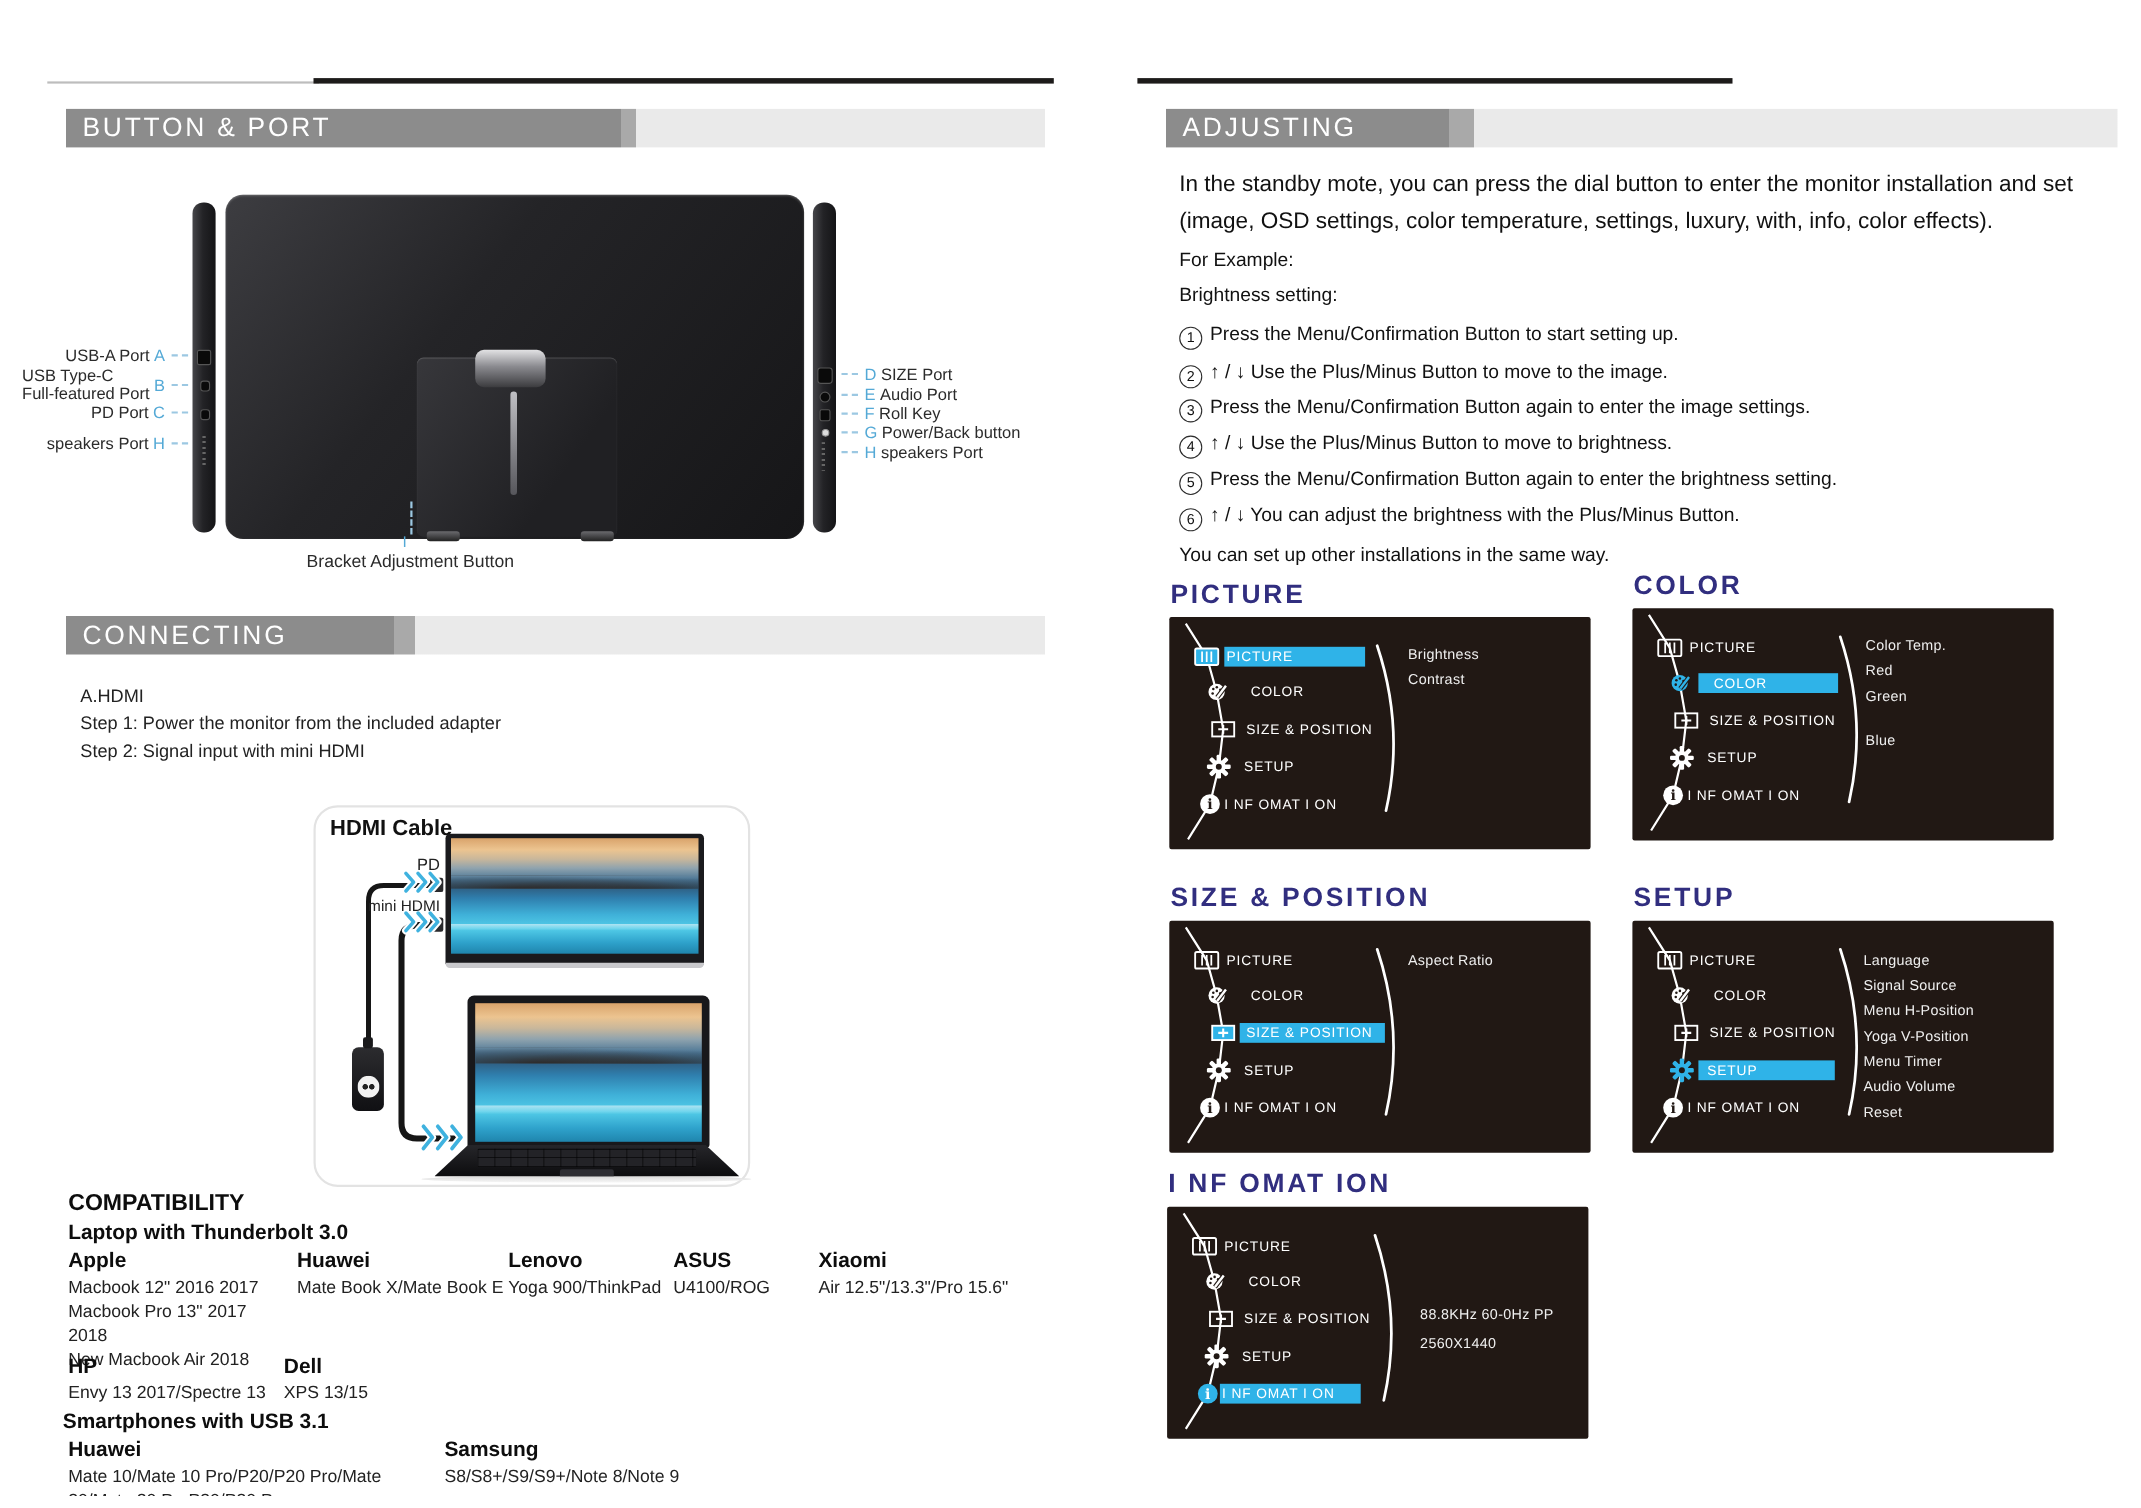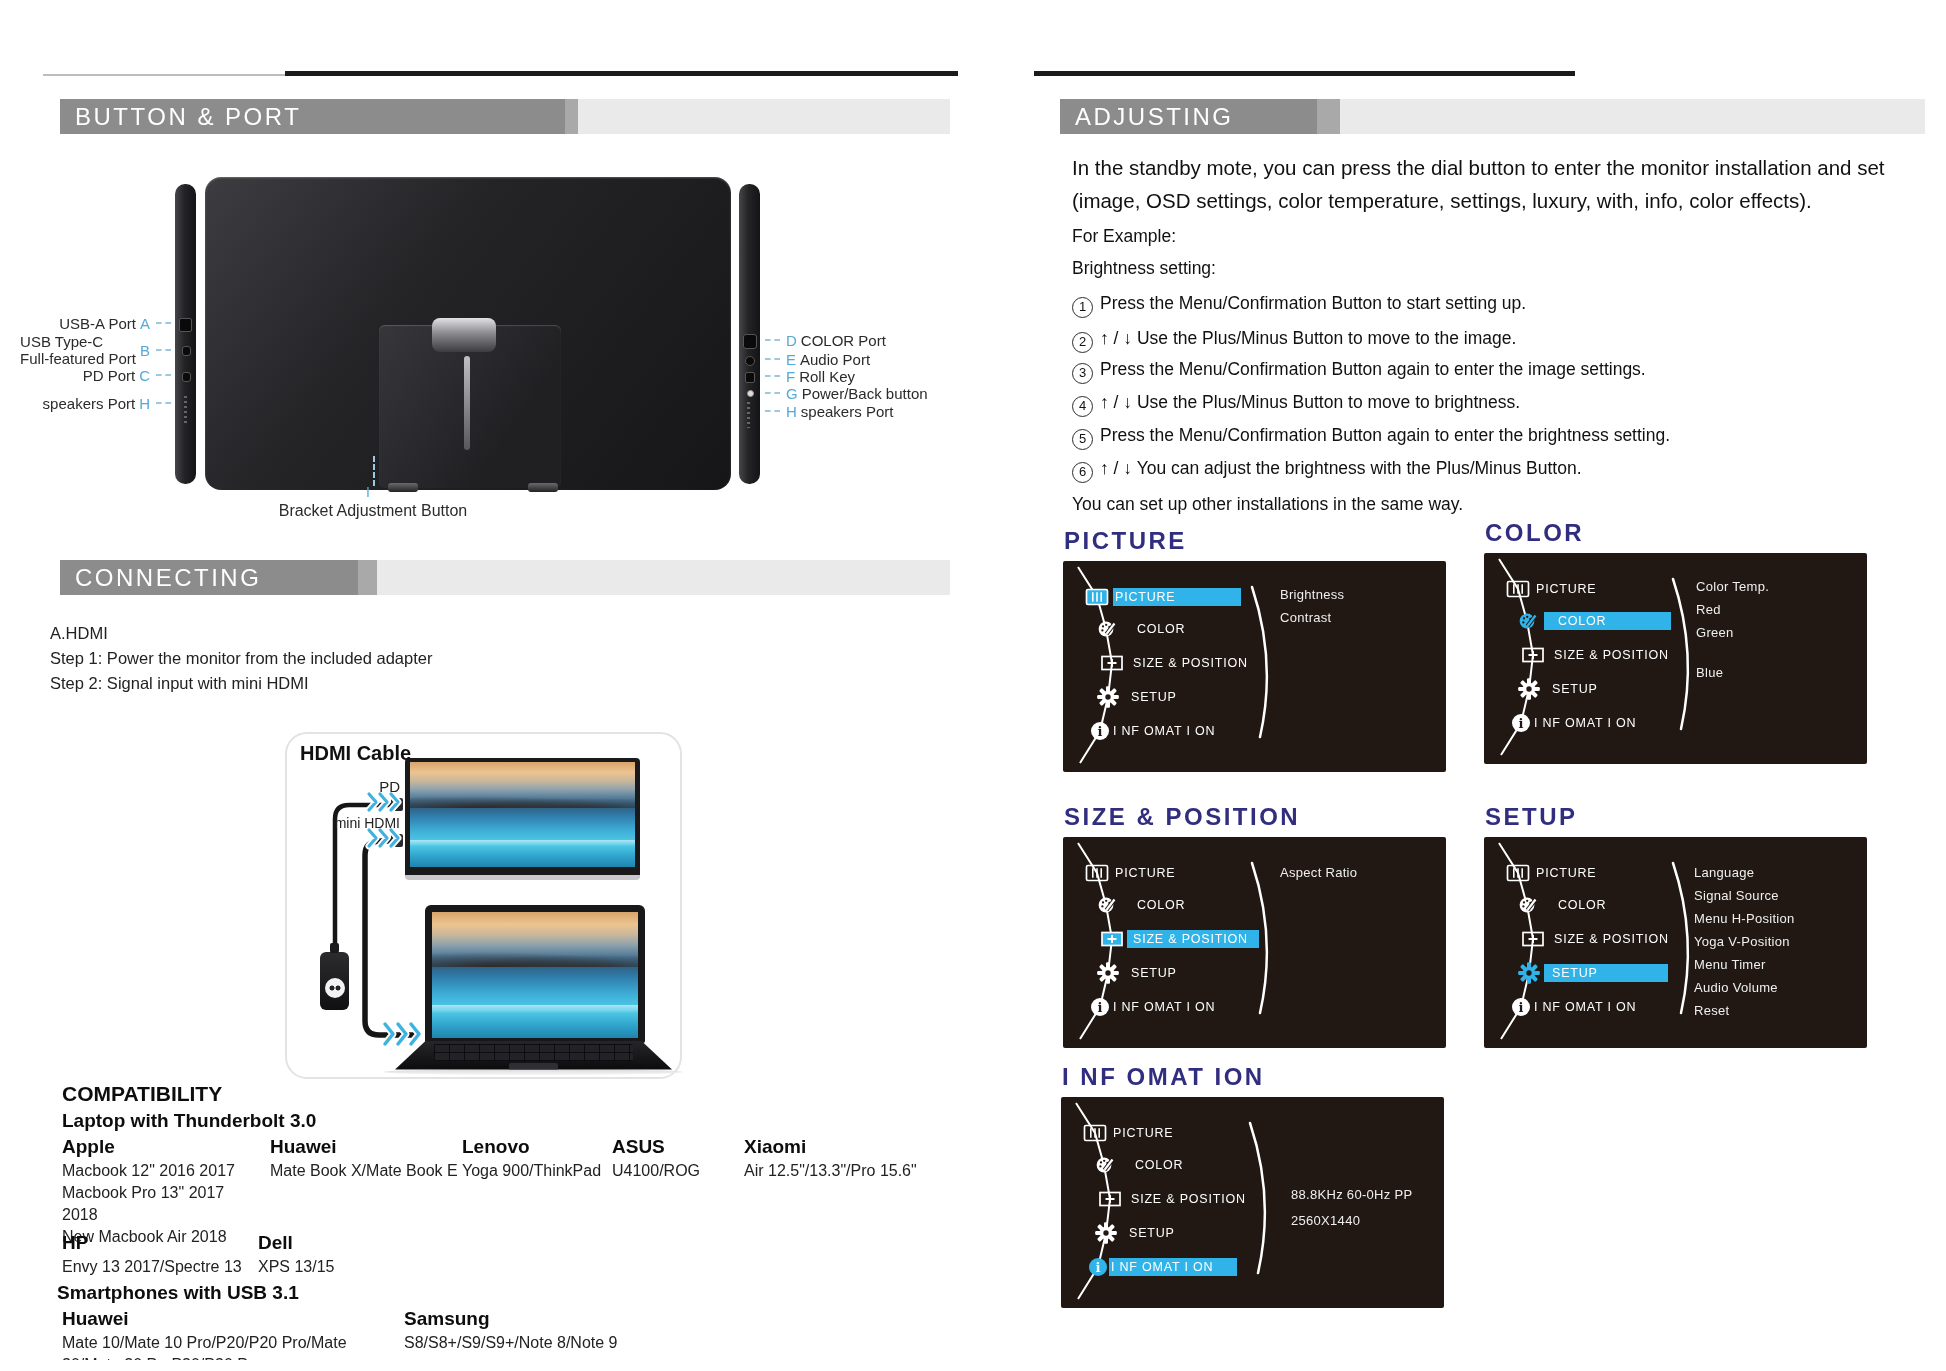--- a/index.html
+++ b/index.html
@@ -29,21 +29,21 @@
   .plrow{position:absolute;display:flex;align-items:center;justify-content:flex-end;}
   .prrow{position:absolute;display:flex;align-items:center;}
   .plabel{font-size:15px;color:#2b2b2b;line-height:17px;white-space:nowrap;}
   .prrow .plabel{text-align:left;}
   .pletter{color:#54a9d6;font-size:15px;margin:0 4px;}
   .pdash{border-top:2px dashed #9cc8e2;width:15px;margin:0 2px;}
   #bracket-dash{position:absolute;left:373px;top:456px;height:30px;border-left:2px dashed #9cc8e2;}
   #bracket-letter{position:absolute;left:366px;top:484px;color:#54a9d6;font-size:14px;}
   #bracket-label{position:absolute;left:263px;top:502px;width:220px;text-align:center;font-size:16px;color:#2b2b2b;}
   
-  .bodyline{position:absolute;font-size:16.5px;color:#222;white-space:nowrap;}
+  .bodyline{position:absolute;font-size:16.5px;color:#222;white-space:nowrap;margin-left:23px;}
   
   #hdmi-card{position:absolute;left:285px;top:732px;width:393px;height:343px;border:2px solid #e3e3e3;border-radius:22px;background:#fff;}
   #hdmi-title{position:absolute;left:300px;top:742px;font-size:20px;font-weight:bold;color:#111;}
   .photo{background:linear-gradient(180deg,#d9a36b 0%,#ecc490 10%,#c9b79b 18%,#8fa3ae 26%,#4a7595 36%,#2f6388 44%,#2f7fae 52%,#3fb0d8 66%,#53cde9 78%,#2fa3cc 90%,#1f85ad 100%);position:relative;overflow:hidden;}
   .photo::before{content:"";position:absolute;left:0;right:0;top:32%;height:12%;
      background:radial-gradient(ellipse at 28% 100%,rgba(45,33,26,.85),rgba(45,33,26,0) 70%),
                 radial-gradient(ellipse at 78% 100%,rgba(45,33,26,.65),rgba(45,33,26,0) 60%);}
   .photo::after{content:"";position:absolute;left:0;right:0;bottom:20%;height:6%;
      background:linear-gradient(180deg,rgba(255,255,255,.55),rgba(255,255,255,0));}
   #mini-monitor{position:absolute;left:405px;top:758px;width:235px;height:122px;background:#1a1a1d;border-radius:4px;padding:0;border-bottom:5px solid #c9c9cc;box-sizing:border-box;}
@@ -135,21 +135,21 @@
       <div class="plrow" style="left: 18px; top: 394px; width: 155px; height: 18px;">
         <div class="plabel">speakers Port</div>
         <div class="pletter">H</div>
         <div class="pdash"></div>
       </div>
     </div>
   <div id="ports-right">
       <div class="prrow" style="left: 763px; top: 331px; height: 18px;">
         <div class="pdash"></div>
         <div class="pletter">D</div>
-        <div class="plabel">COLOR Port</div>
+        <div class="plabel">SIZE Port</div>
       </div>
       <div class="prrow" style="left: 763px; top: 350px; height: 18px;">
         <div class="pdash"></div>
         <div class="pletter">E</div>
         <div class="plabel">Audio Port</div>
       </div>
       <div class="prrow" style="left: 763px; top: 367px; height: 18px;">
         <div class="pdash"></div>
         <div class="pletter">F</div>
         <div class="plabel">Roll Key</div>

